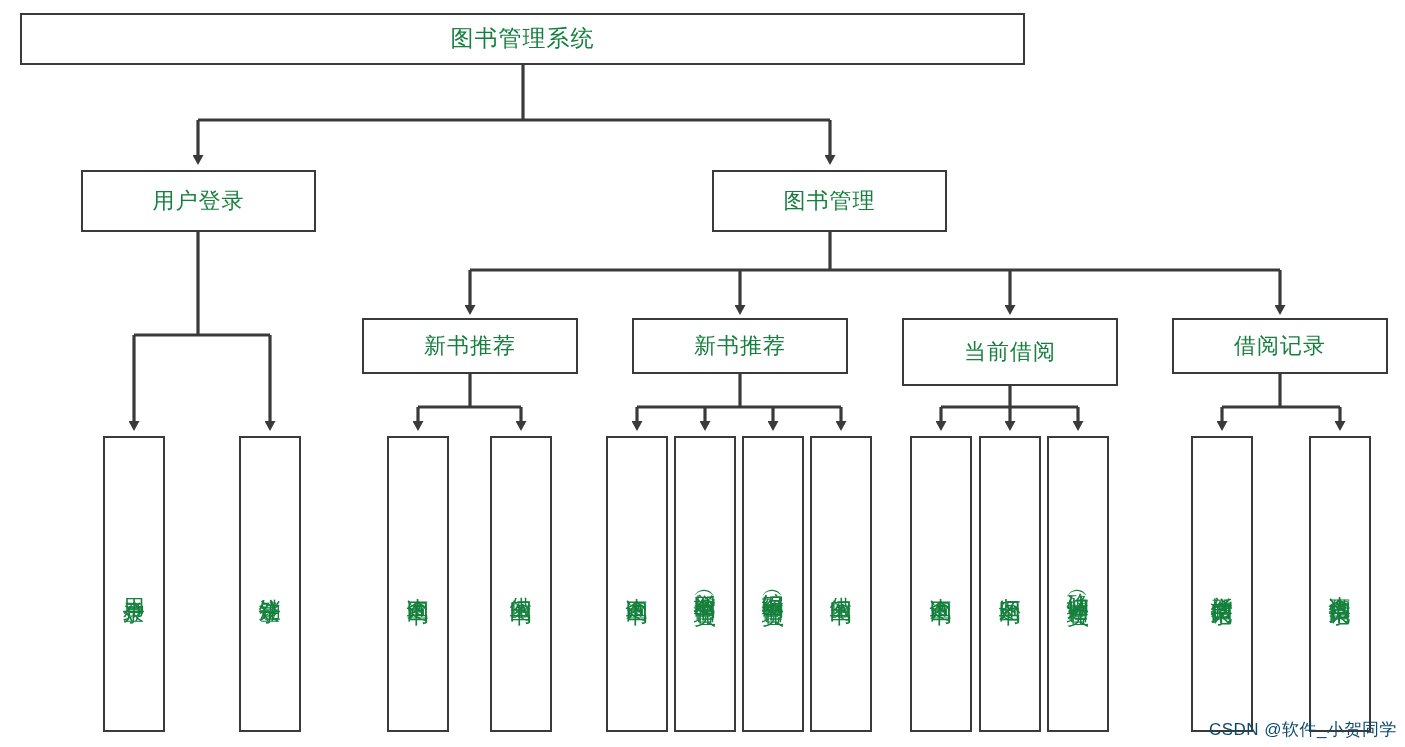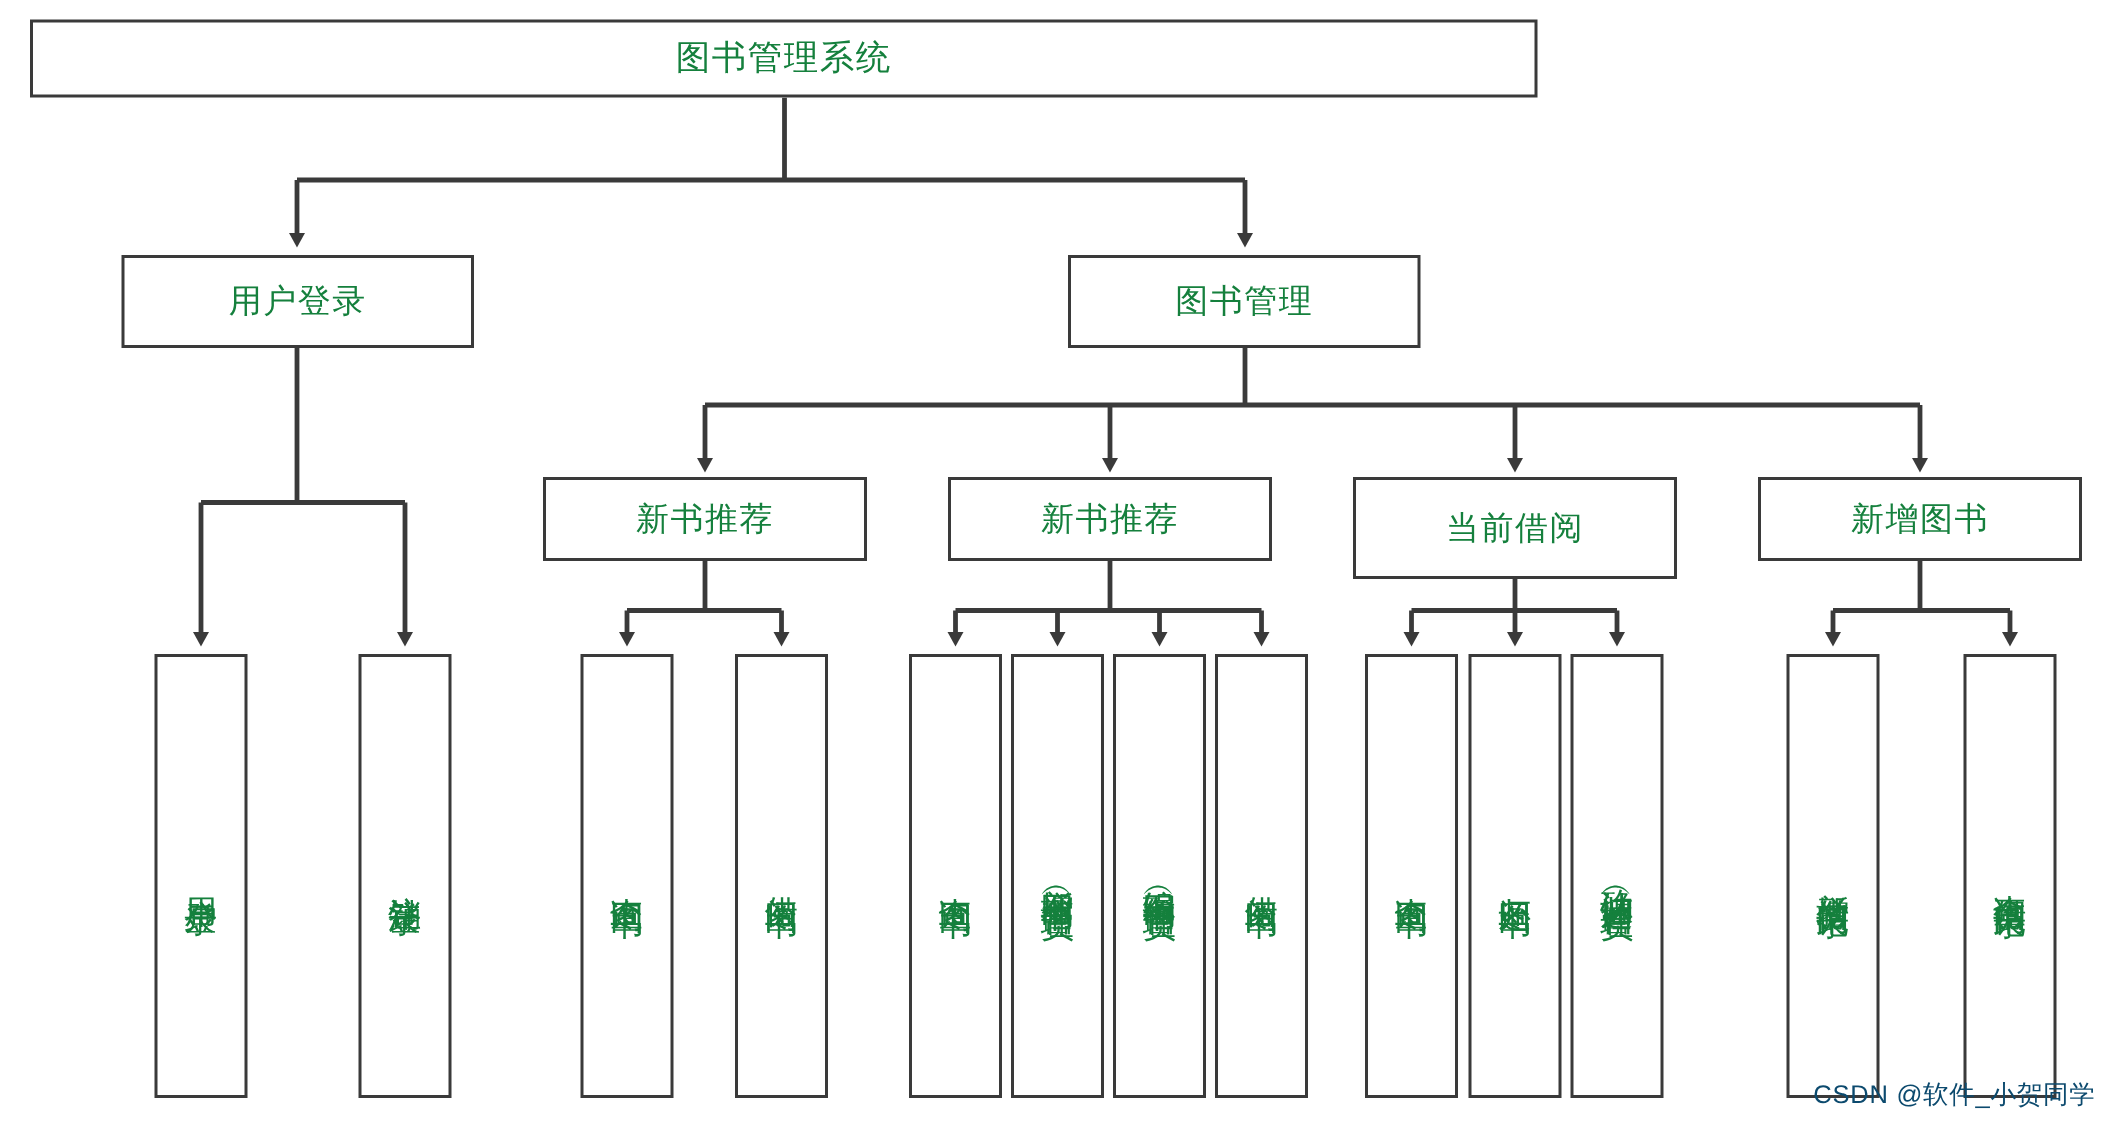--- a/index.html
+++ b/index.html
@@ -137,21 +137,21 @@
   <div class="node horiz" style="left:712px; top:170px; width:235px; height:62px;">
     <span>图书管理</span>
   </div>
   <div class="node horiz" style="left:632px; top:318px; width:216px; height:56px;">
     <span>新书推荐</span>
   </div>
   <div class="node horiz" style="left:902px; top:318px; width:216px; height:68px;">
     <span>当前借阅</span>
   </div>
   <div class="node horiz" style="left:1172px; top:318px; width:216px; height:56px;">
-    <span>新增图书</span>
+    <span>借阅记录</span>
   </div>
 
   <div class="node vert" style="left:103px; top:436px; width:62px; height:296px;">
     <span class="vtext">用户登录</span>
   </div>
   <div class="node vert" style="left:239px; top:436px; width:62px; height:296px;">
     <span class="vtext">注销登录</span>
   </div>
 
   <div class="node vert" style="left:387px; top:436px; width:62px; height:296px;">

